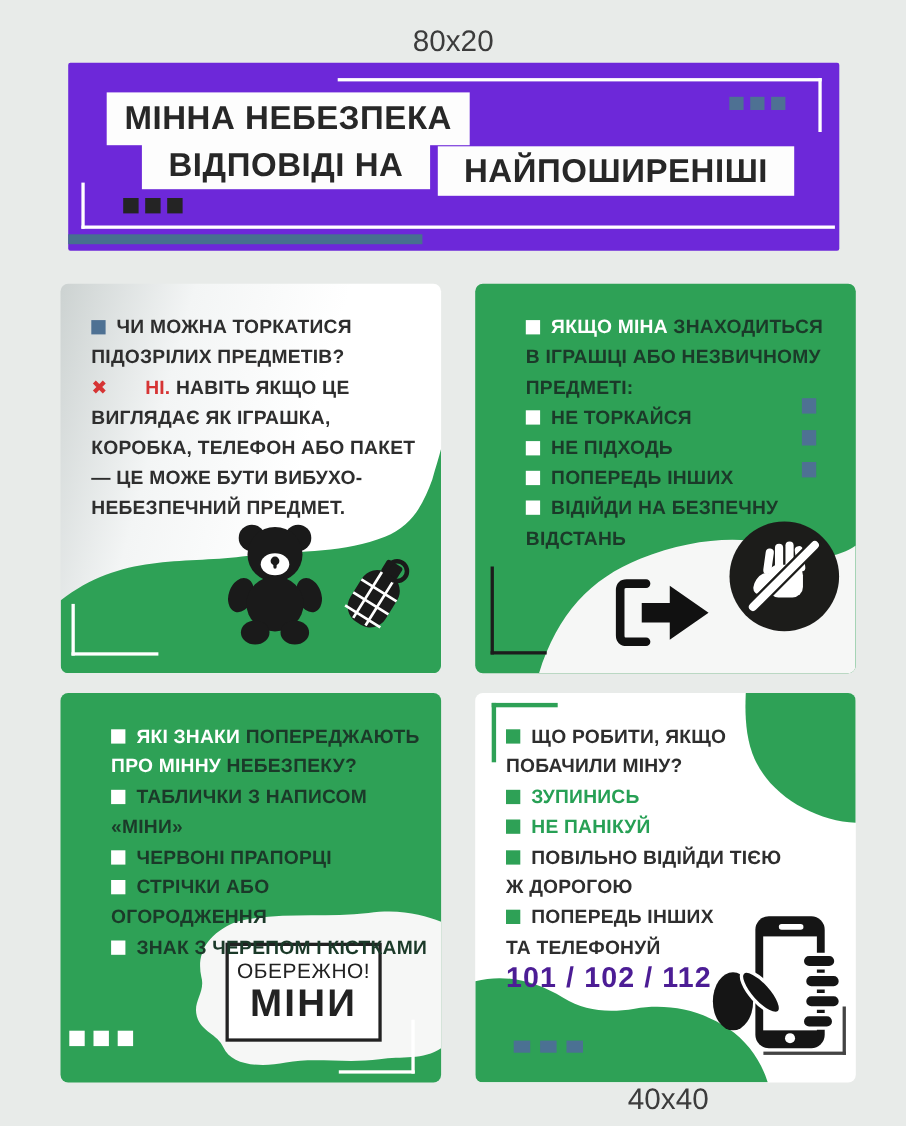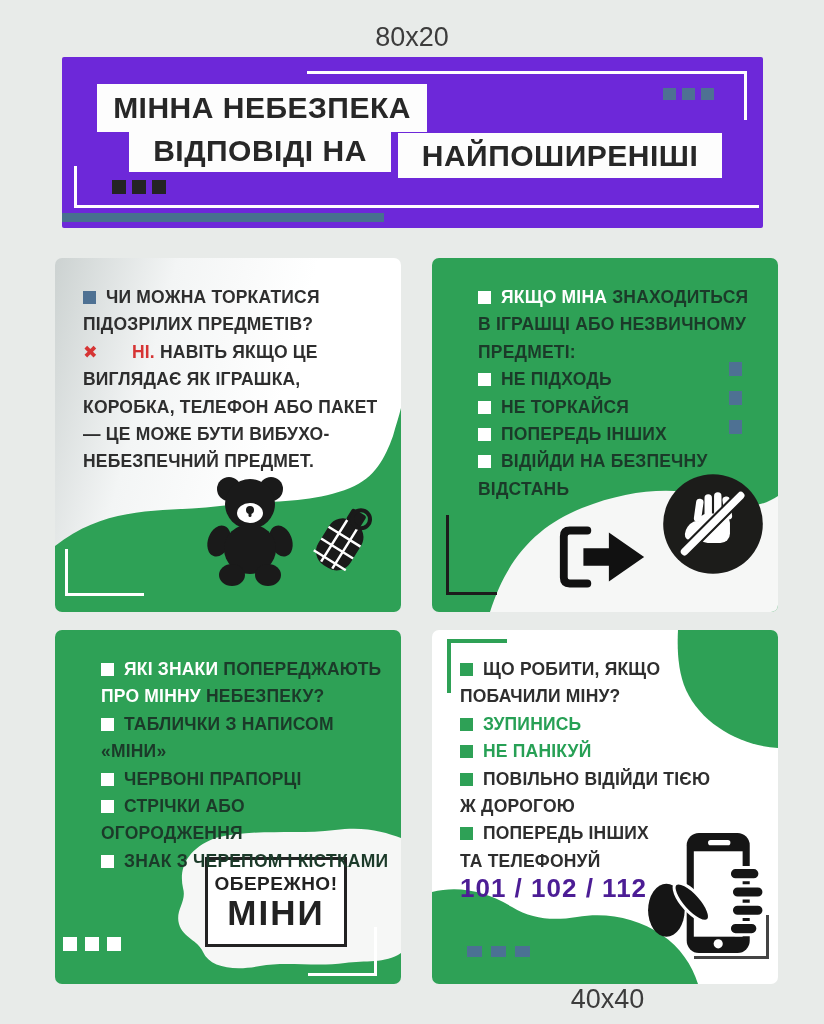--- a/index.html
+++ b/index.html
@@ -68,21 +68,21 @@
 
   .icon{position:absolute;}
   .icon svg{display:block;width:100%;height:100%;}
   .i-bear{left:145px;top:213px;width:100px;height:117px;}
   .i-grenade{left:242px;top:238px;width:82px;height:94px;}
   .i-exit{left:122px;top:264px;width:98px;height:70px;}
   .i-notouch{left:228px;top:213px;width:106px;height:106px;}
   .i-phone{left:212px;top:198px;width:122px;height:134px;}
 
   .sign{position:absolute;left:150px;top:227px;width:142px;height:90px;background:#fff;border:3px solid #222;box-sizing:border-box;display:flex;flex-direction:column;align-items:center;justify-content:center;color:#222;}
-  .sign .l1{font-size:19px;font-weight:700;letter-spacing:.5px;}
+  .sign .l1{font-size:19px;font-weight:400;letter-spacing:.5px;}
   .sign .l2{font-size:35px;font-weight:800;letter-spacing:2px;line-height:36px;}
 </style>
 </head>
 <body>
 
 <div class="page">
 
   <div class="size-label top">80x20</div>
 
   <header class="banner">
@@ -174,22 +174,22 @@
     <div class="br c2-bl"></div>
     <div class="mini-sq c2-right">
         <span></span>
         <span></span>
         <span></span>
       </div>
     <div class="txt dg">
       <p><span class="bullet b-white"></span><span class="wh">ЯКЩО МІНА</span><span class="ml"> ЗНАХОДИТЬСЯ
 В ІГРАШЦІ АБО НЕЗВИЧНОМУ
 ПРЕДМЕТІ:</span></p>
+      <p><span class="bullet b-white"></span><span>НЕ ТОРКАЙСЯ</span></p>
       <p><span class="bullet b-white"></span><span>НЕ ПІДХОДЬ</span></p>
-      <p><span class="bullet b-white"></span><span>НЕ ТОРКАЙСЯ</span></p>
       <p><span class="bullet b-white"></span><span>ПОПЕРЕДЬ ІНШИХ</span></p>
       <p><span class="bullet b-white"></span><span class="ml">ВІДІЙДИ НА БЕЗПЕЧНУ
 ВІДСТАНЬ</span></p>
     </div>
   </section>
 
   <section class="card c3">
     <svg class="wave" viewBox="0 0 346 354" preserveAspectRatio="none">
         <path d="M160,208 C200,198 240,205 280,200 C310,196 330,202 346,208 L346,323 C330,334 310,330 290,333 C260,337 230,331 205,336 C180,341 155,338 148,322 C143,310 128,308 124,294 C120,280 132,272 128,258 C124,240 130,220 160,208 Z" fill="#f6f7f6"></path>
       </svg>

